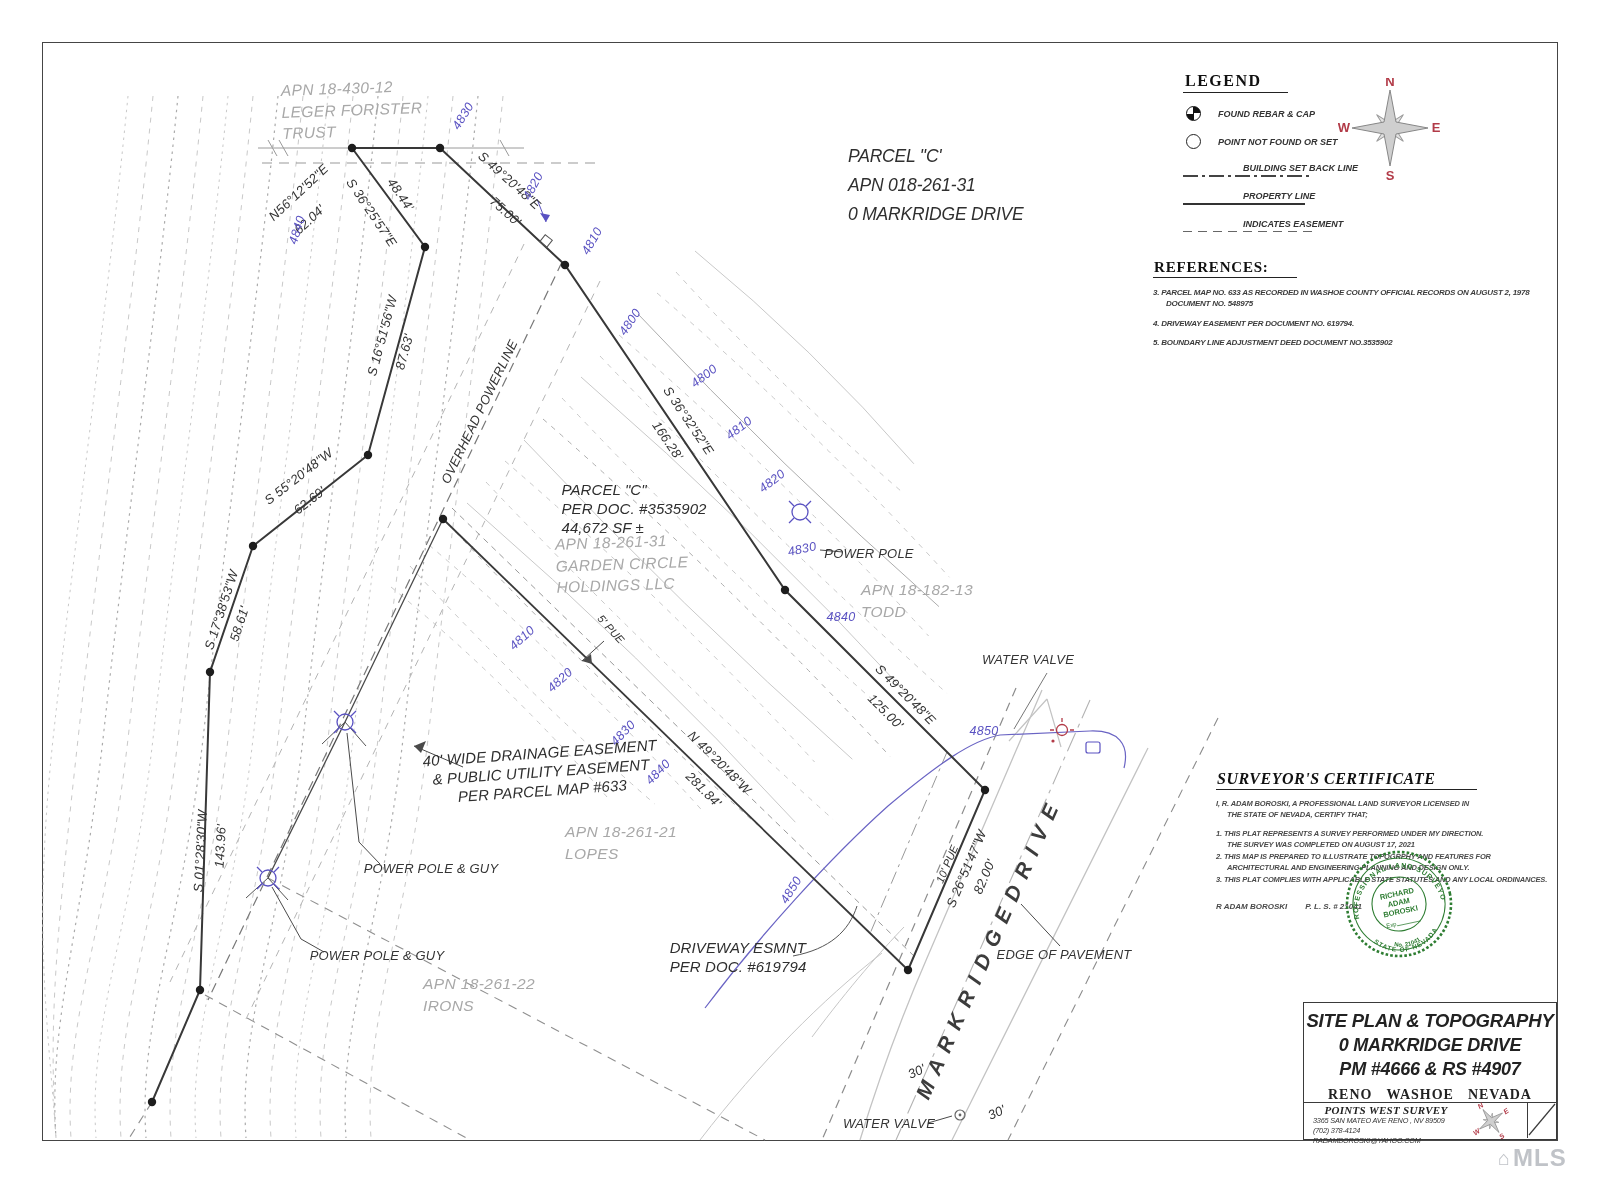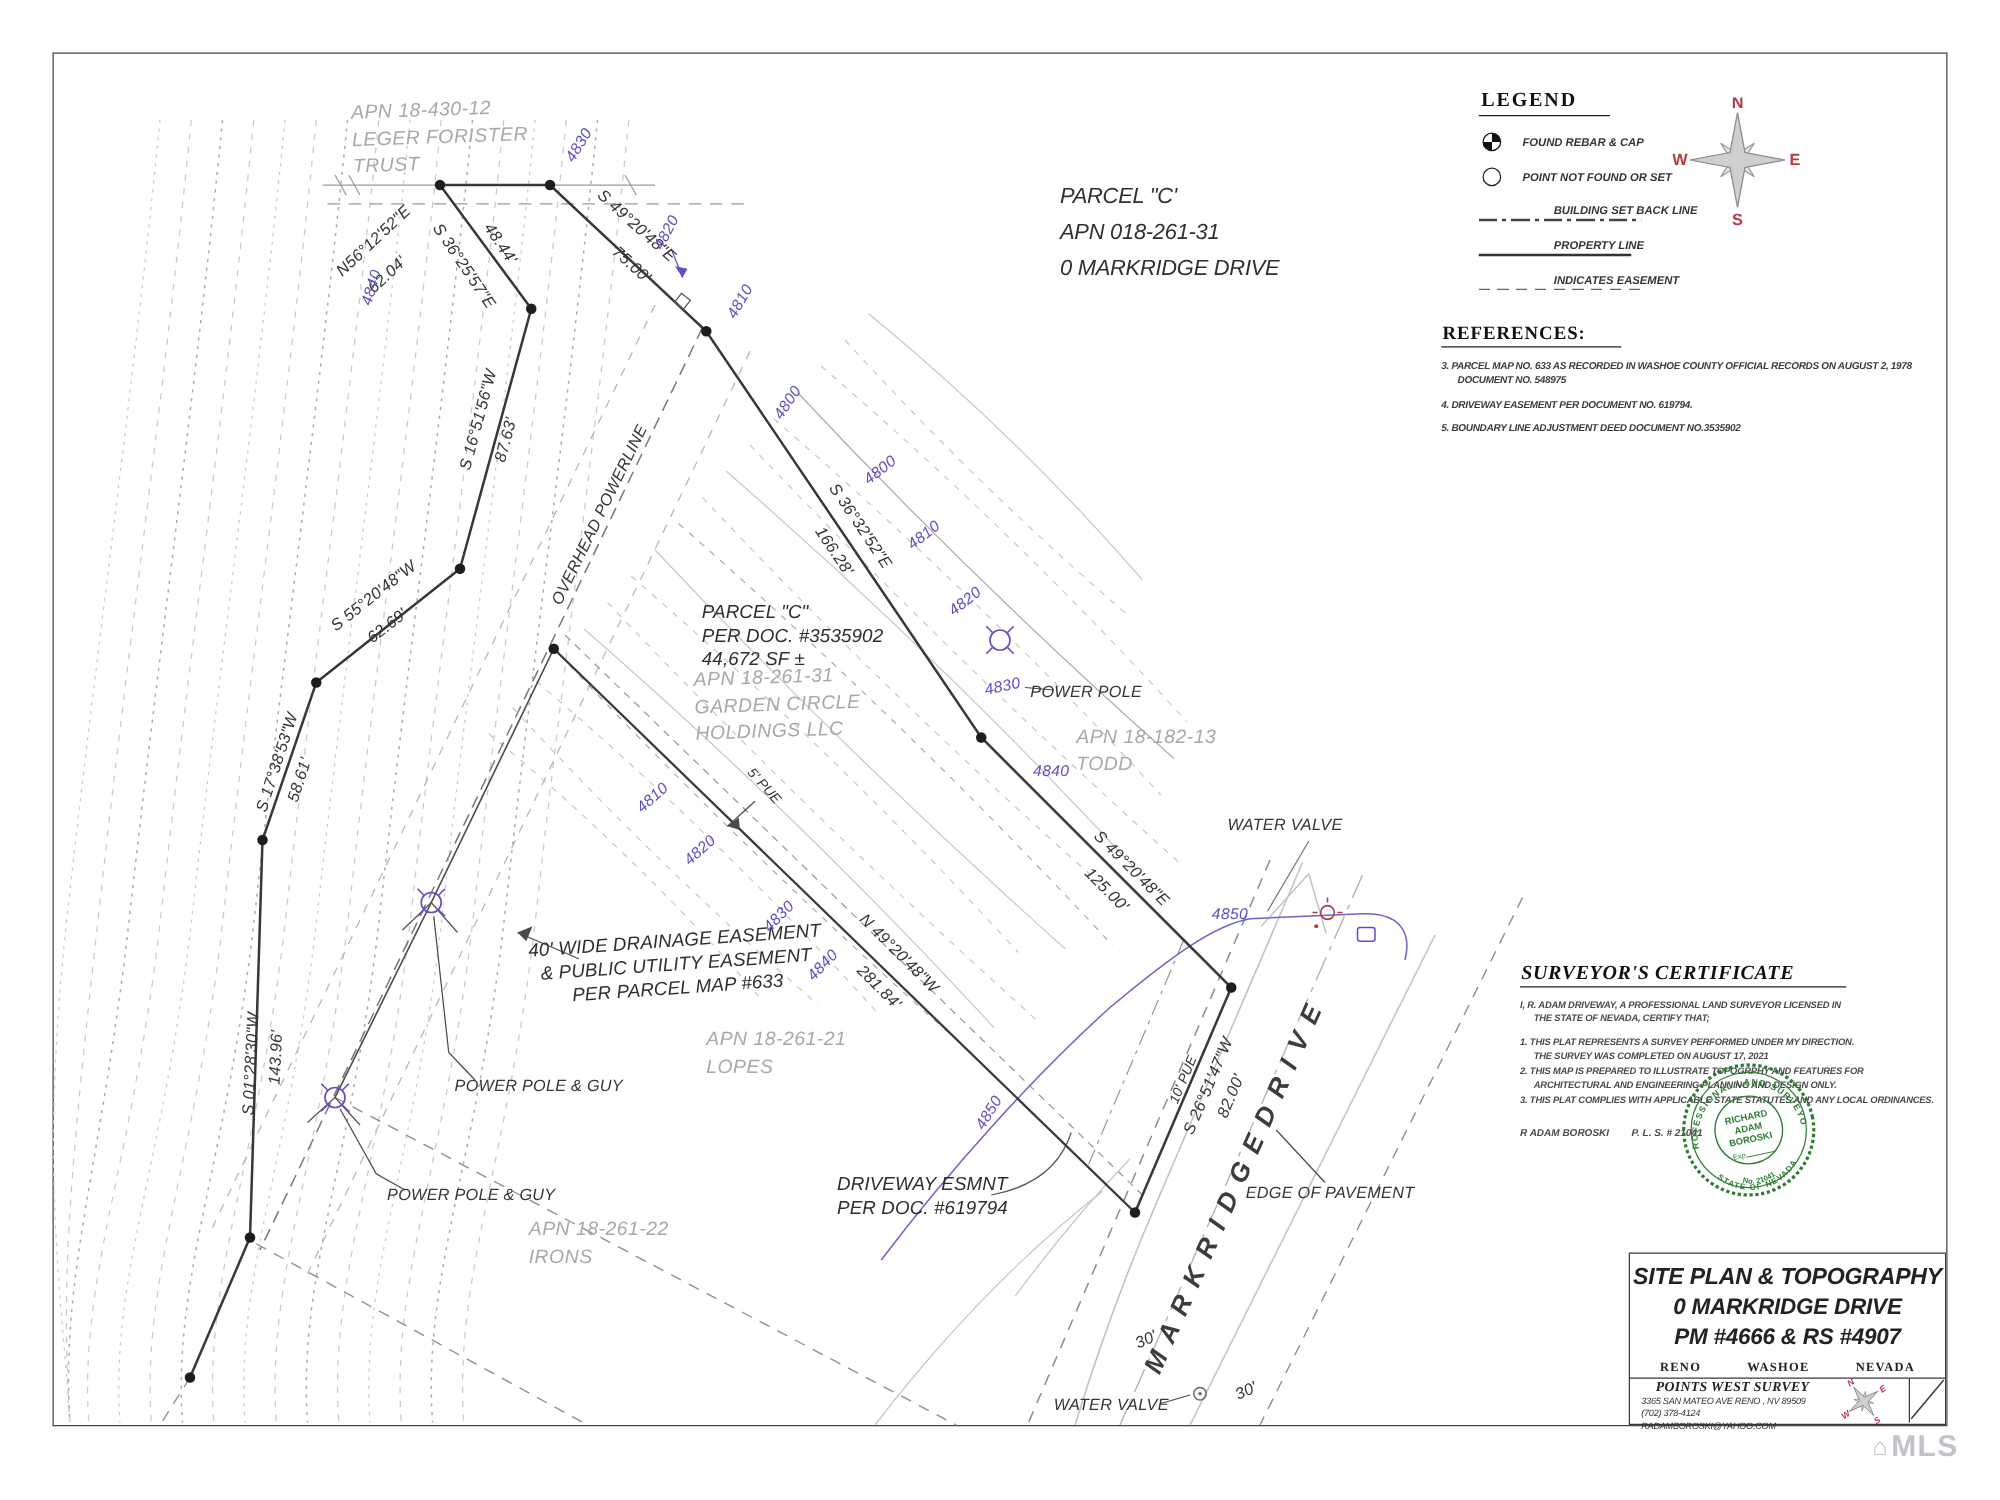--- a/index.html
+++ b/index.html
@@ -62,21 +62,21 @@
             display:flex;gap:18px;}
   #seal{position:absolute;left:1333px;top:838px;}
   
   .titleblock{left:1303px;top:1002px;width:254px;height:138px;border:1.6px solid #3a3a3a;
               box-sizing:border-box;background:#fff;}
   .tb-title{height:84px;display:flex;flex-direction:column;justify-content:center;align-items:center;
             gap:3px;font-style:italic;font-weight:600;color:#222;}
   .tb-line0{font-size:18.5px;letter-spacing:-0.2px;}
   .tb-line1,.tb-line2{font-size:18px;letter-spacing:-0.2px;}
   .tb-county{height:15px;display:flex;justify-content:space-between;align-items:center;padding:0 24px;
-             font-family:"Liberation Serif",serif;font-weight:bold;font-size:10px;letter-spacing:1px;color:#222;}
+             font-family:"Liberation Serif",serif;font-weight:bold;font-size:14px;letter-spacing:1px;color:#222;}
   .tb-bottom{border-top:1.6px solid #3a3a3a;height:35px;position:relative;font-style:italic;}
   .tb-firm{position:absolute;left:6px;top:1px;width:152px;}
   .tb-firm-name{font-family:"Liberation Serif",serif;font-weight:bold;font-style:italic;font-size:11px;
                 color:#222;text-align:center;letter-spacing:.3px;}
   .tb-firm-line{font-size:7.3px;color:#333;letter-spacing:-0.2px;padding-left:3px;line-height:1.35;}
   .tb-diag{position:absolute;right:0;top:0;width:28px;height:100%;border-left:1.6px solid #3a3a3a;}
   #tb-compass{position:absolute;left:156px;top:-3px;}
   
   .mls{left:1498px;top:1144px;display:flex;align-items:center;gap:2px;color:#c0c3c8;
        font-weight:bold;font-size:24px;letter-spacing:1px;}
@@ -349,21 +349,21 @@
     <div class="refs-title">REFERENCES:</div>
     <div class="ref-item">3. PARCEL MAP NO. 633 AS RECORDED IN WASHOE COUNTY OFFICIAL RECORDS ON AUGUST 2, 1978
 DOCUMENT NO. 548975</div>
     <div class="ref-item">4. DRIVEWAY EASEMENT PER DOCUMENT NO. 619794.</div>
     <div class="ref-item">5. BOUNDARY LINE ADJUSTMENT DEED  DOCUMENT NO.3535902</div>
   </div>
 
 
   <div class="panel cert">
     <div class="cert-title">SURVEYOR'S CERTIFICATE</div>
-    <div class="cert-intro">I, R. ADAM DRIVEWAY, A PROFESSIONAL LAND SURVEYOR LICENSED IN
+    <div class="cert-intro">I, R. ADAM BOROSKI, A PROFESSIONAL LAND SURVEYOR LICENSED IN
 THE STATE OF NEVADA, CERTIFY THAT;</div>
     <div class="cert-item">1. THIS PLAT REPRESENTS A SURVEY PERFORMED UNDER MY DIRECTION.
 THE SURVEY WAS COMPLETED ON AUGUST 17, 2021</div>
     <div class="cert-item">2. THIS MAP IS PREPARED TO ILLUSTRATE TOPOGRPHY AND FEATURES FOR
 ARCHITECTURAL AND ENGINEERING PLANNING AND DESIGN ONLY.</div>
     <div class="cert-item">3. THIS PLAT COMPLIES WITH APPLICABLE STATE STATUTES AND ANY LOCAL ORDINANCES.</div>
     <div class="cert-sig">
       <span>R ADAM BOROSKI</span>
       <span>P. L. S. # 21041</span>
     </div>

